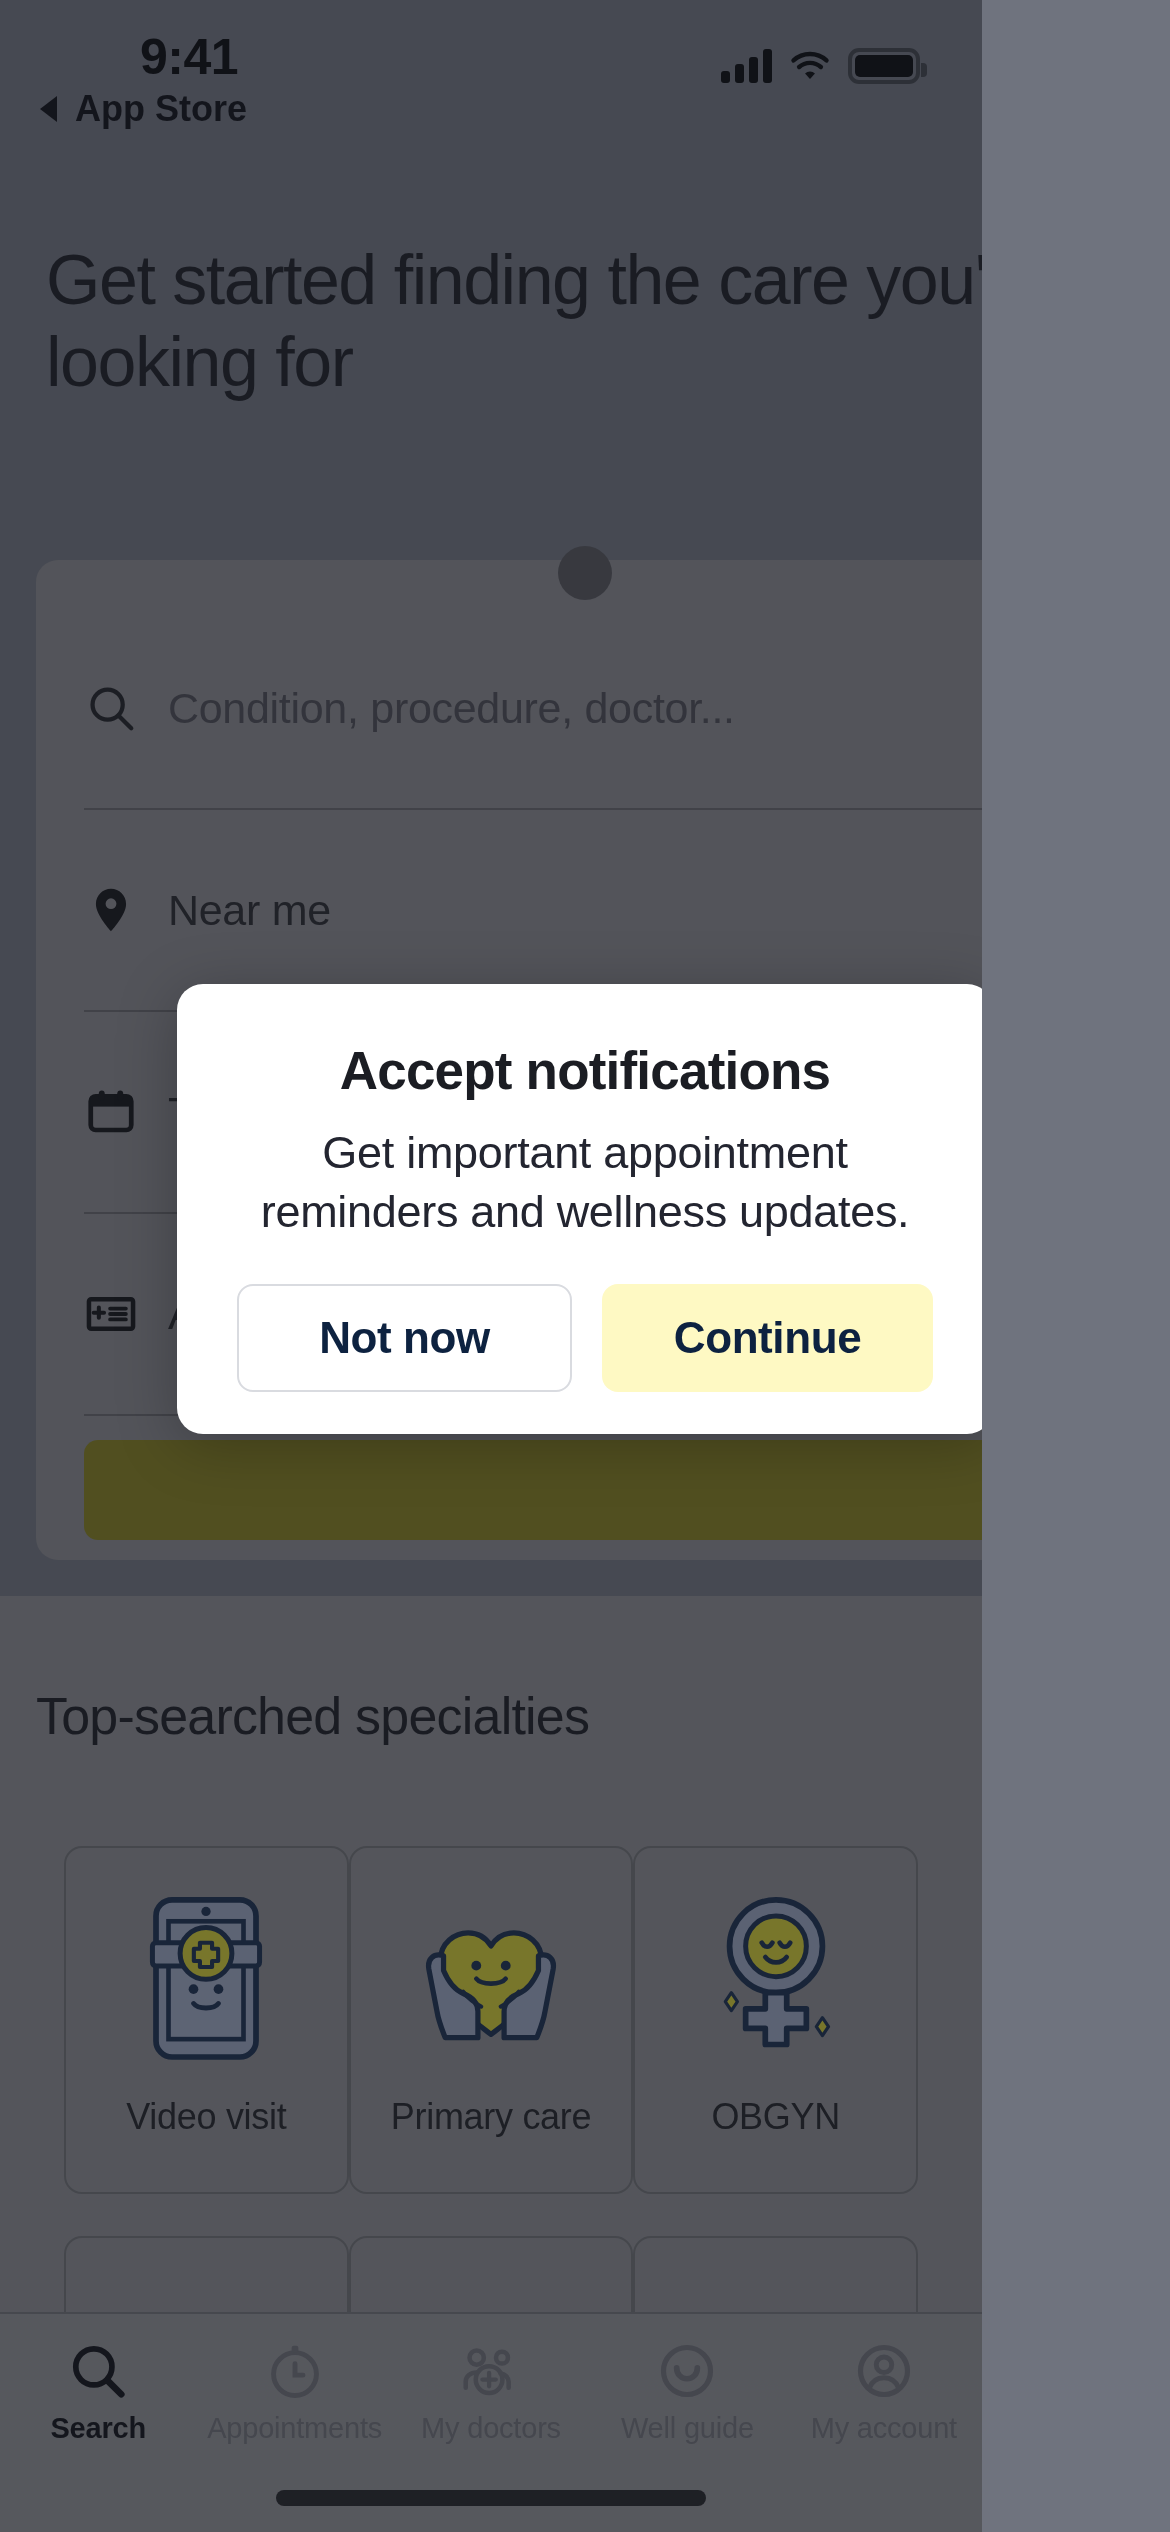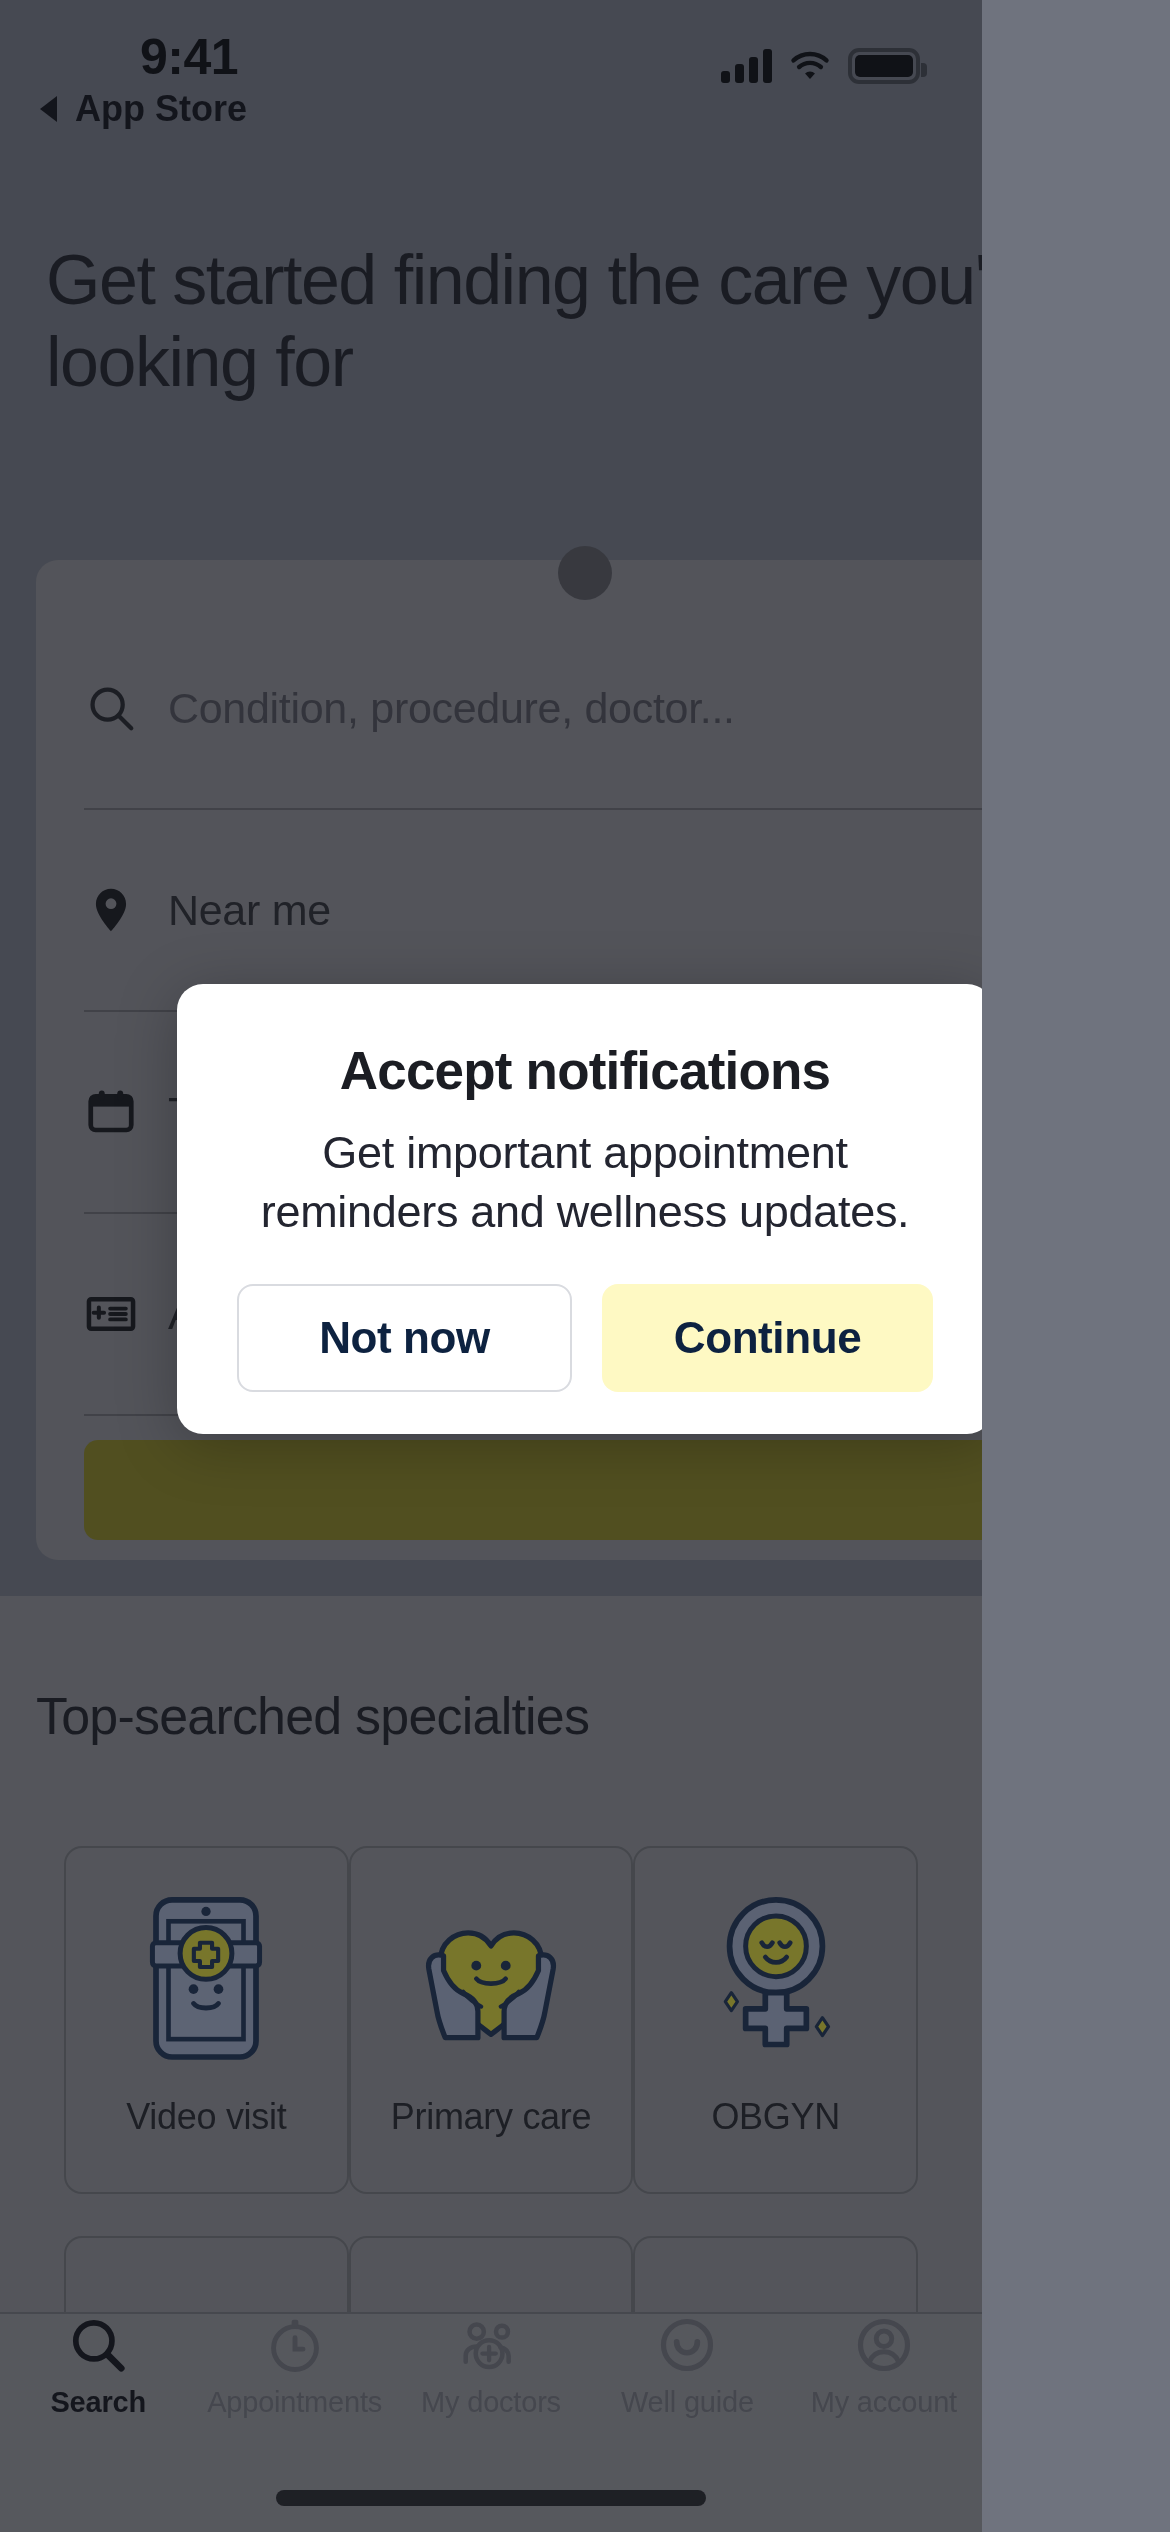--- a/index.html
+++ b/index.html
@@ -221,20 +221,21 @@
     background: #8d8e93;
     border-top: 2px solid rgba(45,47,53,0.30);
     display: flex;
   }
   .tab {
     flex: 1;
     display: flex;
     flex-direction: column;
     align-items: center;
     justify-content: flex-start;
+    padding-top: 26px;
     gap: 10px;
   }
   .tab .t-ic { width: 62px; height: 62px; }
   .tab .t-lb { font-size: 29px; letter-spacing: -0.2px; }
   .tab.active .t-lb { color: #14161c; font-weight: 600; }
   .tab.inactive .t-lb { color: #6d6f76; }
 
   #home-indicator {
     position: absolute;
     left: 50%;

